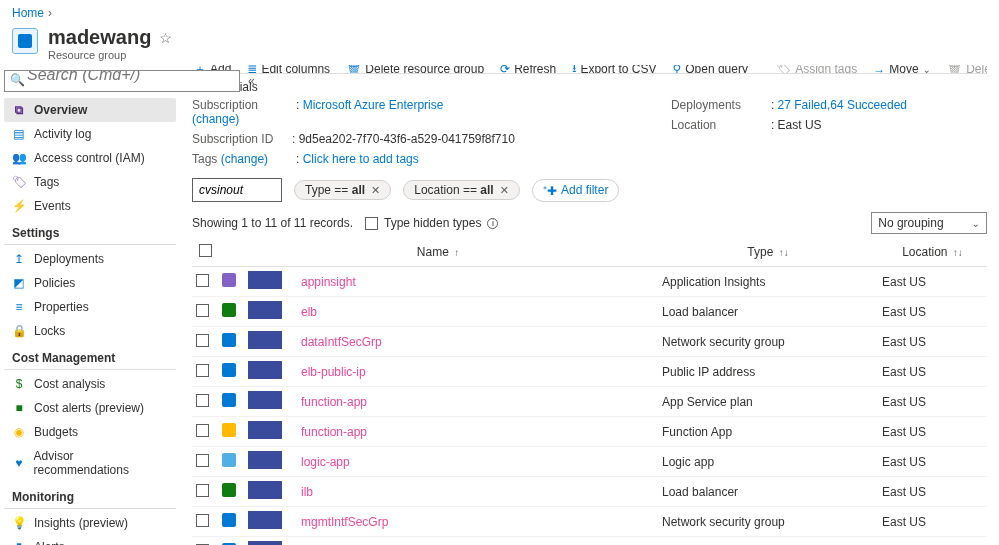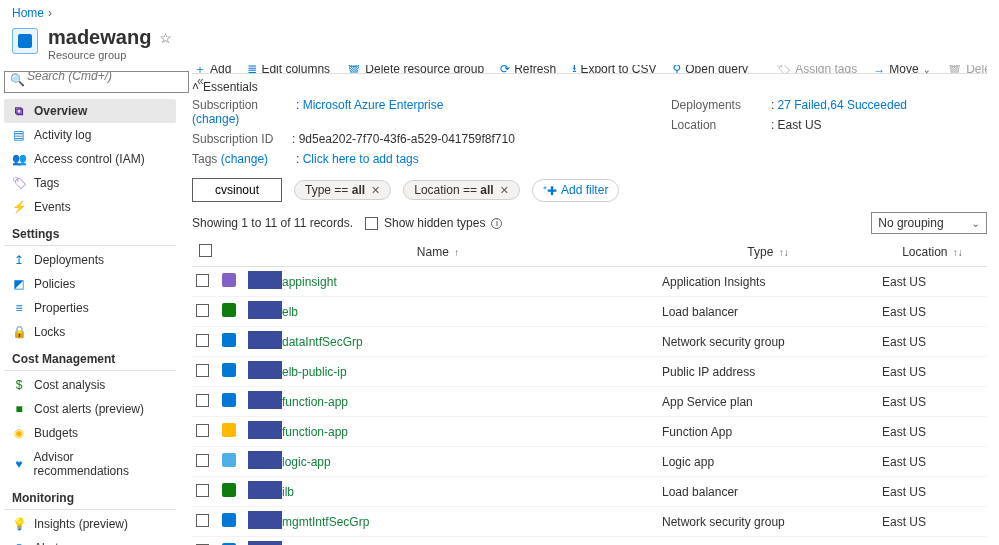--- a/index.html
+++ b/index.html
@@ -15,21 +15,21 @@
   .header .rg-icon { width: 26px; height: 26px; border:1px solid #6bb4e6; border-radius:3px; display:flex;align-items:center;justify-content:center; background:#eaf4fc; margin-top:2px;}
   .header .rg-icon .inner { width:14px;height:14px;background:#0078d4;border-radius:2px;}
   .header h1 { font-size: 20px; font-weight: 600; }
   .header .sub { font-size: 11px; color: #605e5c; }
   .pin { margin-left:8px; color:#605e5c; font-size:14px; }
 
   
   .layout { display:flex; height: calc(545px - 56px); }
   .sidebar { width: 180px; border-right: none; padding: 4px 4px; display:flex; flex-direction:column; }
   .searchrow { display:flex; align-items:center; gap:4px; margin-bottom:6px;}
-  .sidebar input.search { flex:1; border:1px solid #8a8886; height:22px; padding:0 4px 12px 22px; font-size:12px; font-style: italic; color:#605e5c; background:#fff; }
+  .sidebar input.search { flex:1; border:1px solid #8a8886; height:22px; padding:0 4px 12px 22px; font-size:16px; font-style: italic; color:#605e5c; background:#fff; }
   .search-wrap { position:relative; flex:1; }
   .search-wrap .sicon { position:absolute; left:6px; top:4px; color:#605e5c; font-size:12px;}
   .collapse-handle { color:#605e5c; padding:0 4px; cursor:pointer;}
   .nav-item { display:flex; align-items:center; gap:8px; padding:5px 8px; font-size:12px; color:#323130; cursor:pointer; border-radius:2px;}
   .nav-item.active { background:#e7e7e7; font-weight:600; }
   .nav-section { font-size:12px; font-weight:600; padding:8px 8px 2px 8px; color:#323130; }
   .nav-divider { border:none; border-top:1px solid #e1dfdd; margin: 2px 0; }
   .nav-item .nicon { width:14px; text-align:center; font-size:12px; }
 
   .content { flex:1; display:flex; flex-direction:column; padding: 0 12px; overflow:hidden;}
@@ -42,21 +42,21 @@
   .essentials { padding: 6px 0; }
   .ess-head { display:flex; align-items:center; gap:4px; font-size:12px; cursor:pointer; padding-bottom:4px;}
   .ess-grid { display:flex; gap:60px;}
   .ess-col { display:flex; flex-direction:column; gap:6px; }
   .ess-row { display:flex; font-size:12px; }
   .ess-label { width:100px; color:#605e5c; }
   .ess-val { color:#323130;text-align:center; }
   .ess-val a { color:#0078d4; }
 
   .filterbar { display:flex; align-items:center; gap:12px; padding:6px 0; }
-  .filterbar input.fsearch { border:1px solid #605e5c; height:24px; width:90px; padding:0 22px; font-size:12px;}
+  .filterbar input.fsearch { border:1px solid #605e5c; height:24px; width:90px; padding:0 6px; font-size:12px;font-style:italic;}
   .pill { display:flex; align-items:center; gap:6px; border:1px solid #d2d0ce; background:#f3f2f1; border-radius:14px; padding:2px 10px; font-size:12px;}
   .pill .x { color:#605e5c; cursor:pointer; font-size:11px;}
   .addfilter { display:flex; align-items:center; gap:4px; border:1px solid #d2d0ce; border-radius:14px; padding:2px 10px; cursor:pointer; color:#0078d4; font-size:12px;}
 
   .listhead { display:flex; align-items:center; justify-content:space-between; padding:4px 0;}
   .listhead .left { display:flex; align-items:center; gap:12px; font-size:12px; color:#323130;}
   .chk { width:13px; height:13px; border:1px solid #605e5c; display:inline-block;}
   .select-wrap { border:1px solid #8a8886; height:22px; display:flex; align-items:center; padding:0 6px; gap:28px; font-size:12px; cursor:pointer;}
   .select-wrap .dd { color:#605e5c; font-size:10px;}
 
@@ -65,21 +65,21 @@
   thead th .sortarr { font-size:10px; color:#605e5c; margin-left:2px;}
   tbody td { font-size:12px; padding:4px 4px; border-bottom:1px solid #f3f2f1; vertical-align:middle;}
   col.c-chk { width:26px; }
   col.c-ric { width:26px; }
   col.c-red { width:34px; }
   col.c-name { width:380px; }
   col.c-type { width:220px; }
   col.c-loc { width:auto; }
   .resicon { width:14px; height:14px; display:inline-block; border-radius:2px; }
   .redact { display:inline-block; width:34px; height:18px; background:#3b4b9b; }
-  td.name a { color:#15803d; }
+  td.name a { color:#ec4899;margin-left:19px; }
 </style>
 </head>
 <body>
 
 <div class="breadcrumb">
   <a>Home</a>
   <span class="chev">›</span>
 </div>
 
 <div class="header">
@@ -272,21 +272,21 @@
           <span style="color:#0078d4;">⁺✚</span>
           <span>Add filter</span>
         </span>
     </div>
 
     <div class="listhead">
       <div class="left">
         <span>Showing 1 to 11 of 11 records.</span>
         <label style="display:flex;align-items:center;gap:6px;">
             <span class="chk"></span>
-            <span>Show hidden types</span> 
+            <span>Type hidden types</span> 
             <span style="border:1px solid #605e5c;border-radius:50%;width:11px;height:11px;font-size:9px;display:inline-flex;align-items:center;justify-content:center;">i</span>
           </label>
       </div>
       <div class="select-wrap">
           <span>No grouping</span>
           <span class="dd">⌄</span>
         </div>
     </div>
 
     <table>

